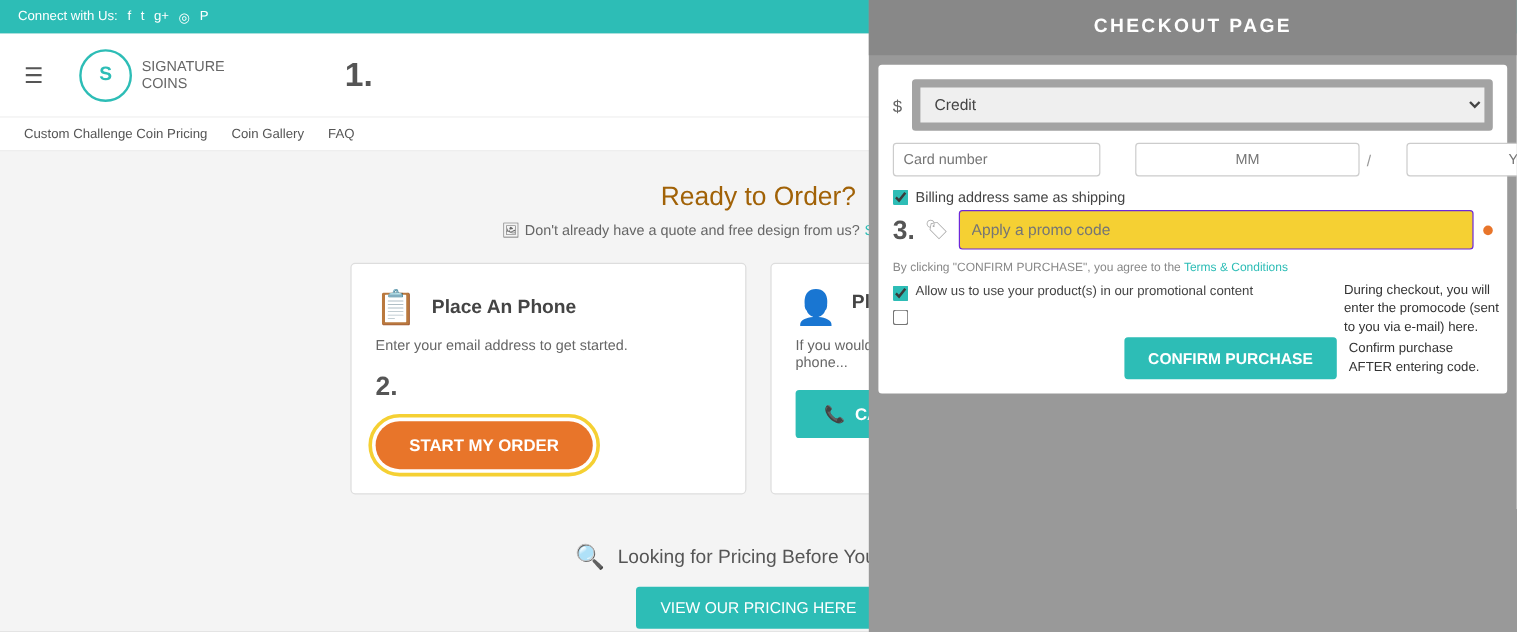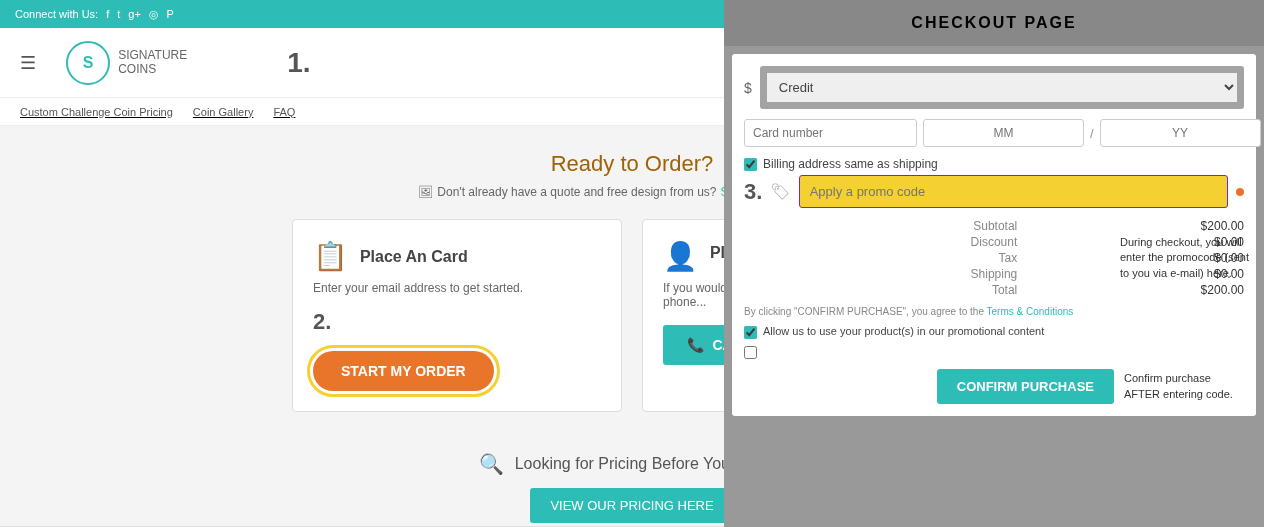--- a/index.html
+++ b/index.html
@@ -76,21 +76,20 @@
     
     .sub-nav {
       background: white;
       height: 28px;
       display: flex;
       align-items: center;
       padding: 0 20px;
       gap: 20px;
       border-bottom: 1px solid #eee;
       font-size: 11px;
-      text-decoration: underline;
     }
     .sub-nav a { color: #555; text-decoration: none; }
 
     
     .main-content {
       position: relative;
       background: #f4f4f4;
       min-height: 400px;
       display: flex;
       flex-direction: column;
@@ -199,21 +198,21 @@
       font-size: 13px;
       cursor: pointer;
       text-transform: uppercase;
       margin-top: 12px;
     }
 
     .checkout-header {
       background: #888;
       text-align: center;
       padding: 14px;
-      color: #000000;
+      color: #ffffff;
       font-size: 16px;
       letter-spacing: 2px;
       text-transform: uppercase;
       font-weight: bold;
     }
 
     .payment-row {
       display: flex;
       align-items: center;
       gap: 8px;
@@ -237,26 +236,27 @@
     .card-number-input {
       flex: 2;
       padding: 6px 8px;
       border: 1px solid #ccc;
       border-radius: 3px;
       font-size: 12px;
       color: #999;
     }
     .card-mm, .card-yy, .card-cvc {
       flex: 1;
-      padding: 6px 2px;
+      padding: 6px 15px;
       border: 1px solid #ccc;
       border-radius: 3px;
       font-size: 12px;
       color: #999;
       text-align: center;
+      margin-left: 23px;
     }
     .card-sep { color: #999; align-self: center; }
 
     .billing-check {
       display: flex; align-items: center; gap: 6px;
       font-size: 12px; color: #444;
       margin-bottom: 4px;
     }
     .billing-check input { accent-color: #2dbdb6; }
 
@@ -394,21 +394,21 @@
     <span>🖼</span>
     <span>Don't already have a quote and free design from us?</span>
     <span class="artwork-link">Start your artwork here!</span>
   </div>
 
   <div class="cards-row">
 
     <div class="order-card">
       <div class="card-header">
         <span class="card-icon">📋</span>
-        <span class="card-title">Place An Card</span>
+        <span class="card-title">Place An Phone</span>
       </div>
       <div class="card-subtitle">Enter your email address to get started.</div>
       <div style="display:flex; align-items:center; gap:10px; margin-bottom:8px;">
         <span class="step-label">2.</span>
       </div>
       <button class="start-btn">START MY ORDER</button>
     </div>
 
     <div class="phone-card">
       <div class="card-header">
@@ -459,44 +459,20 @@
       <span>Billing address same as shipping</span>
     </div>
 
     <div class="step3-row">
       <span class="step3-num">3.</span>
       <span class="tag-icon">🏷</span>
       <input class="promo-input" type="text" placeholder="Apply a promo code" style="">
       <span class="promo-dot"></span>
     </div>
 
-    <table class="summary-table">
-      <tbody>
-          <tr>
-        <td class="label-col">Subtotal</td>
-        <td class="value-col">$200.00</td>
-      </tr>
-      <tr>
-        <td class="label-col">Discount</td>
-        <td class="value-col">$0.00</td>
-      </tr>
-      <tr>
-        <td class="label-col">Tax</td>
-        <td class="value-col">$0.00</td>
-      </tr>
-      <tr>
-        <td class="label-col">Shipping</td>
-        <td class="value-col">$0.00</td>
-      </tr>
-      <tr>
-        <td class="label-col">Total</td>
-        <td class="value-col">$200.00</td>
-      </tr>
-    </tbody>
-      </table>
 
     <div class="terms-line">
       <span>By clicking "CONFIRM PURCHASE", you agree to the</span>
       <span class="terms-link">Terms &amp; Conditions</span>
     </div>
 
     <div class="consent-row">
       <input type="checkbox" checked="" style="">
       <span>Allow us to use your product(s) in our promotional content</span>
     </div>

